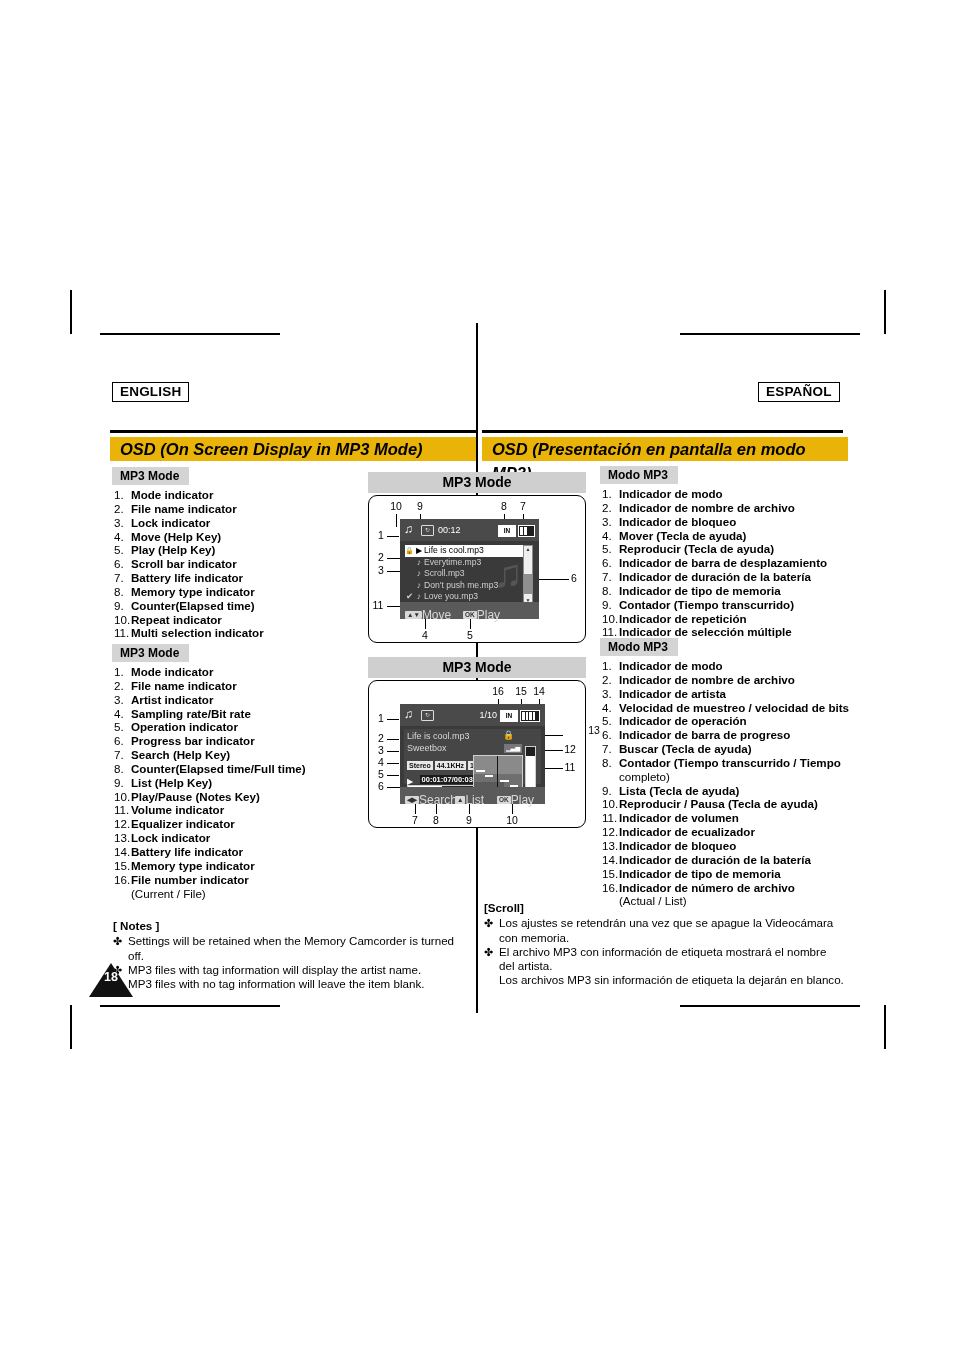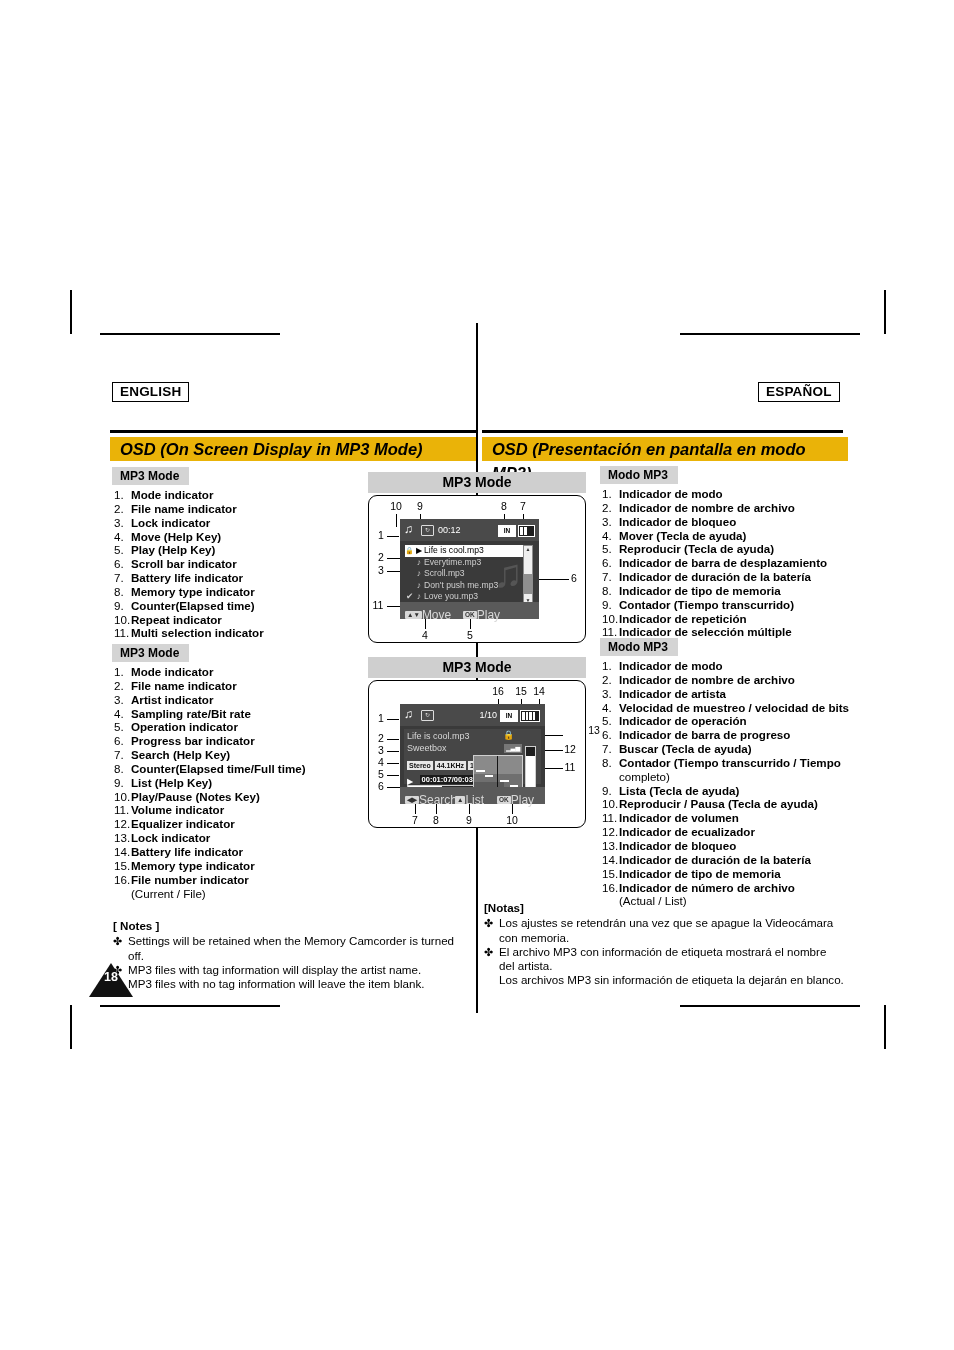--- a/index.html
+++ b/index.html
@@ -355,21 +355,21 @@
         <span class="t">Indicador de tipo de memoria</span>
       </div>
     <div class="row">
         <span class="n">16.</span>
         <span class="t">Indicador de número de archivo</span>
       </div>
     <div class="cont">(Actual / List)</div>
   </div>
 
   <div class="notes" style="left:484px;top:901px;width:360px;">
-    <div class="nh">[Notas]</div>
+    <div class="nh">[Scroll]</div>
     <div class="row">
         <span class="bul">✤</span>
         <span class="tx">Los ajustes se retendrán una vez que se apague la Videocámara con memoria.</span>
       </div>
     <div class="row">
         <span class="bul">✤</span>
         <span class="tx">El archivo MP3 con información de etiqueta mostrará el nombre del artista.</span>
       </div>
     <div class="sub">Los archivos MP3 sin información de etiqueta la dejarán en blanco.</div>
   </div>

